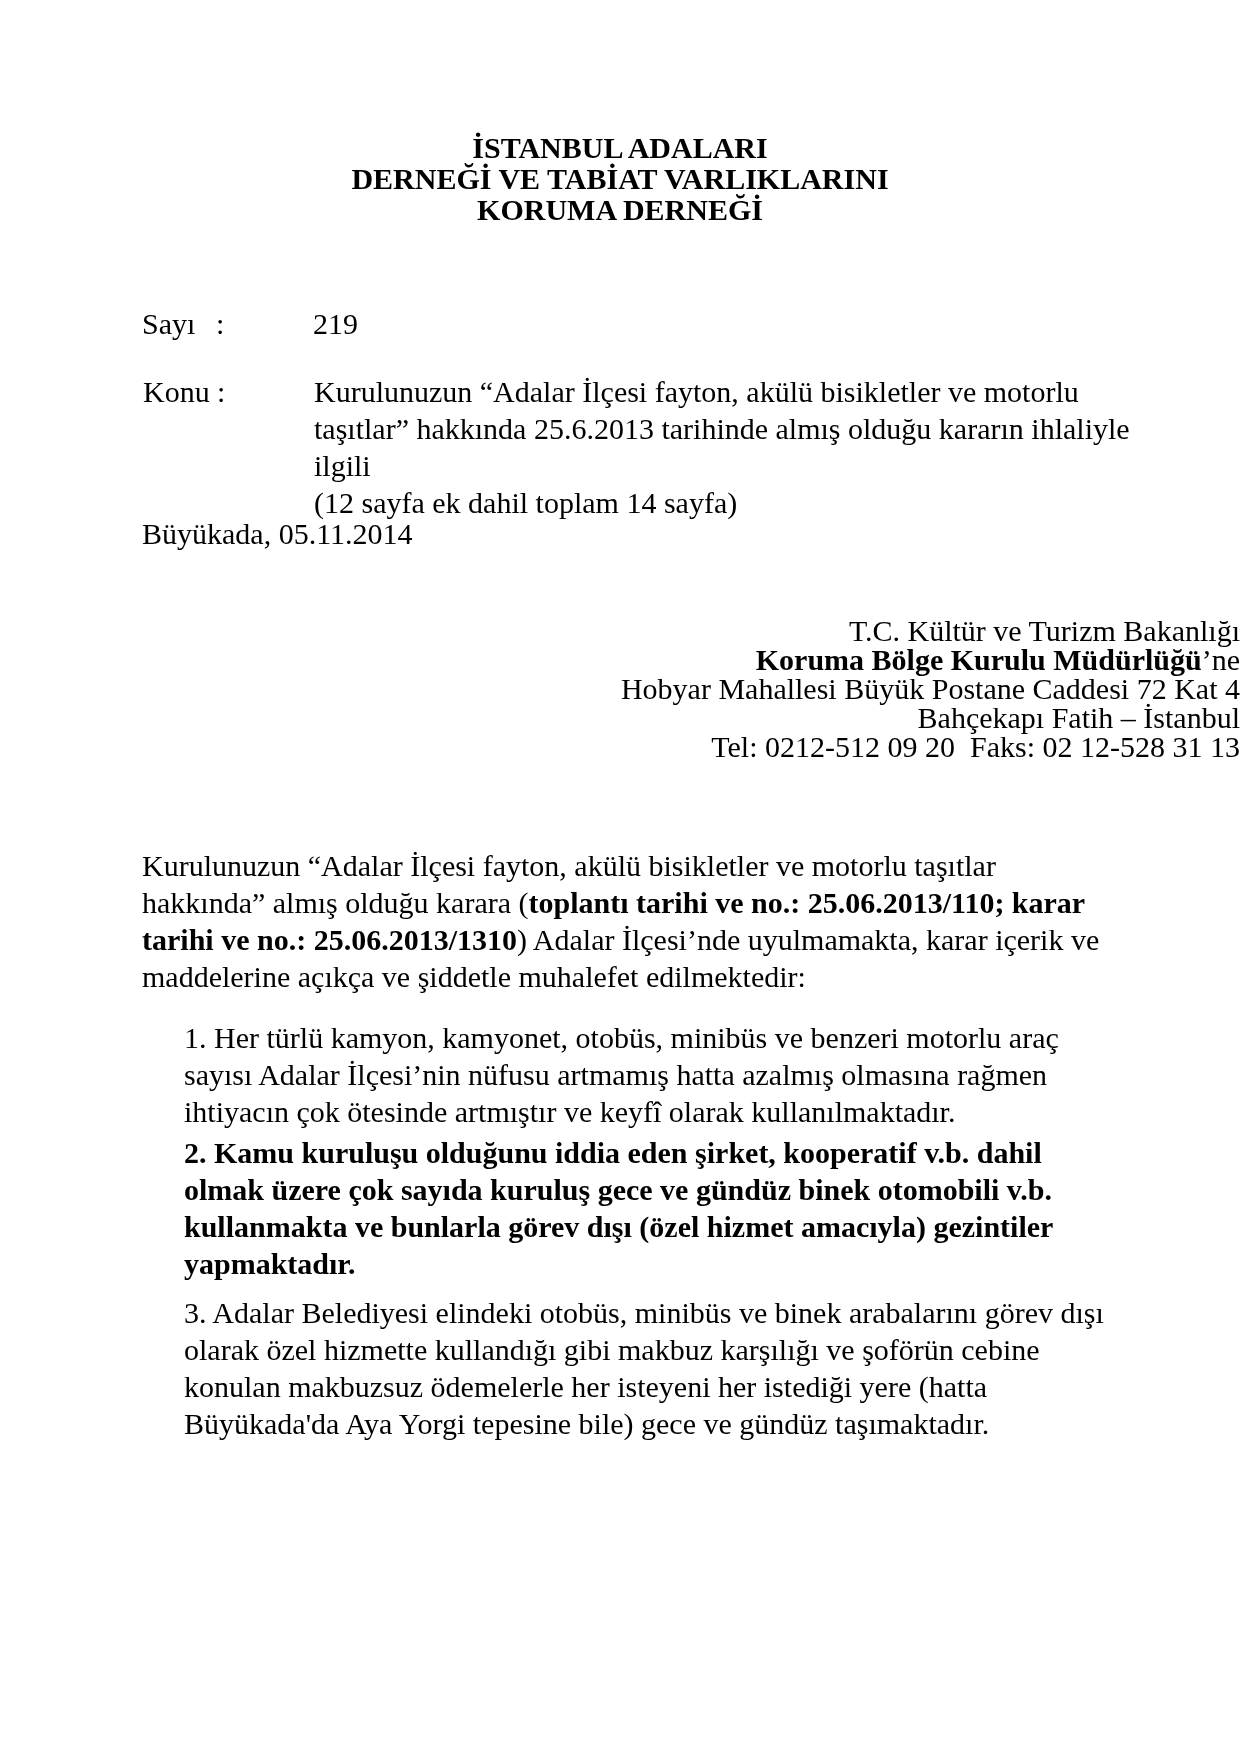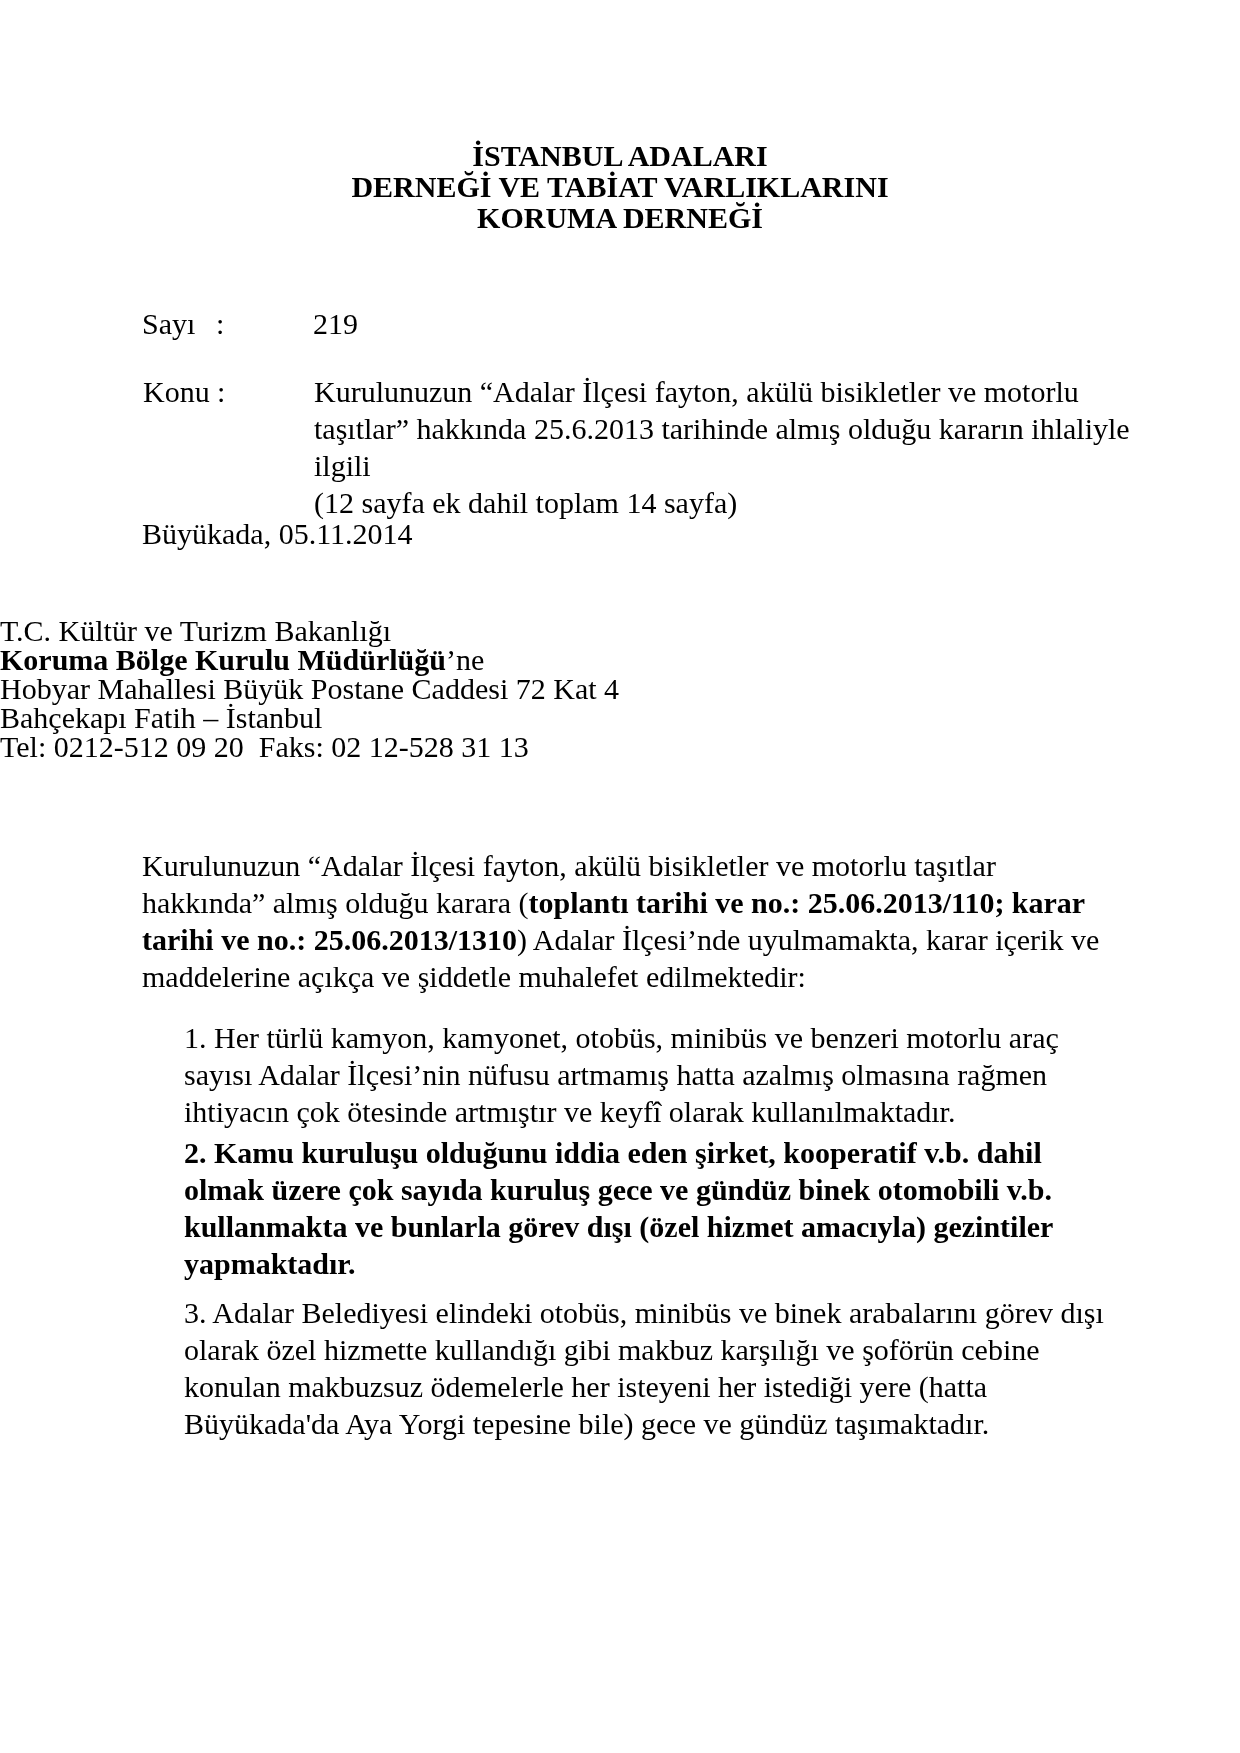--- a/index.html
+++ b/index.html
@@ -13,21 +13,21 @@
     height: 1753px;
     background: #ffffff;
     color: #000000;
     font-family: "Liberation Serif", "DejaVu Serif", serif;
     font-size: 30px;
     line-height: 37px;
     overflow: hidden;
   }
   .letterhead {
     position: absolute;
-    top: 140px;
+    top: 132px;
     left: 0;
     width: 1240px;
     text-align: center;
     font-weight: bold;
     line-height: 31px;
   }
   .sayi-row {
     position: absolute;
     top: 305px;
     left: 142px;
@@ -56,21 +56,21 @@
   .dateline {
     position: absolute;
     top: 515px;
     left: 142px;
   }
   .recipient {
     position: absolute;
     top: 616px;
     left: 0;
     width: 1240px;
-    text-align: left;
+    text-align: right;
     line-height: 29px;
   }
   .recipient div {
     white-space: pre-wrap;
   }
   .bold {
     font-weight: bold;
   }
   .body-para {
     position: absolute;

